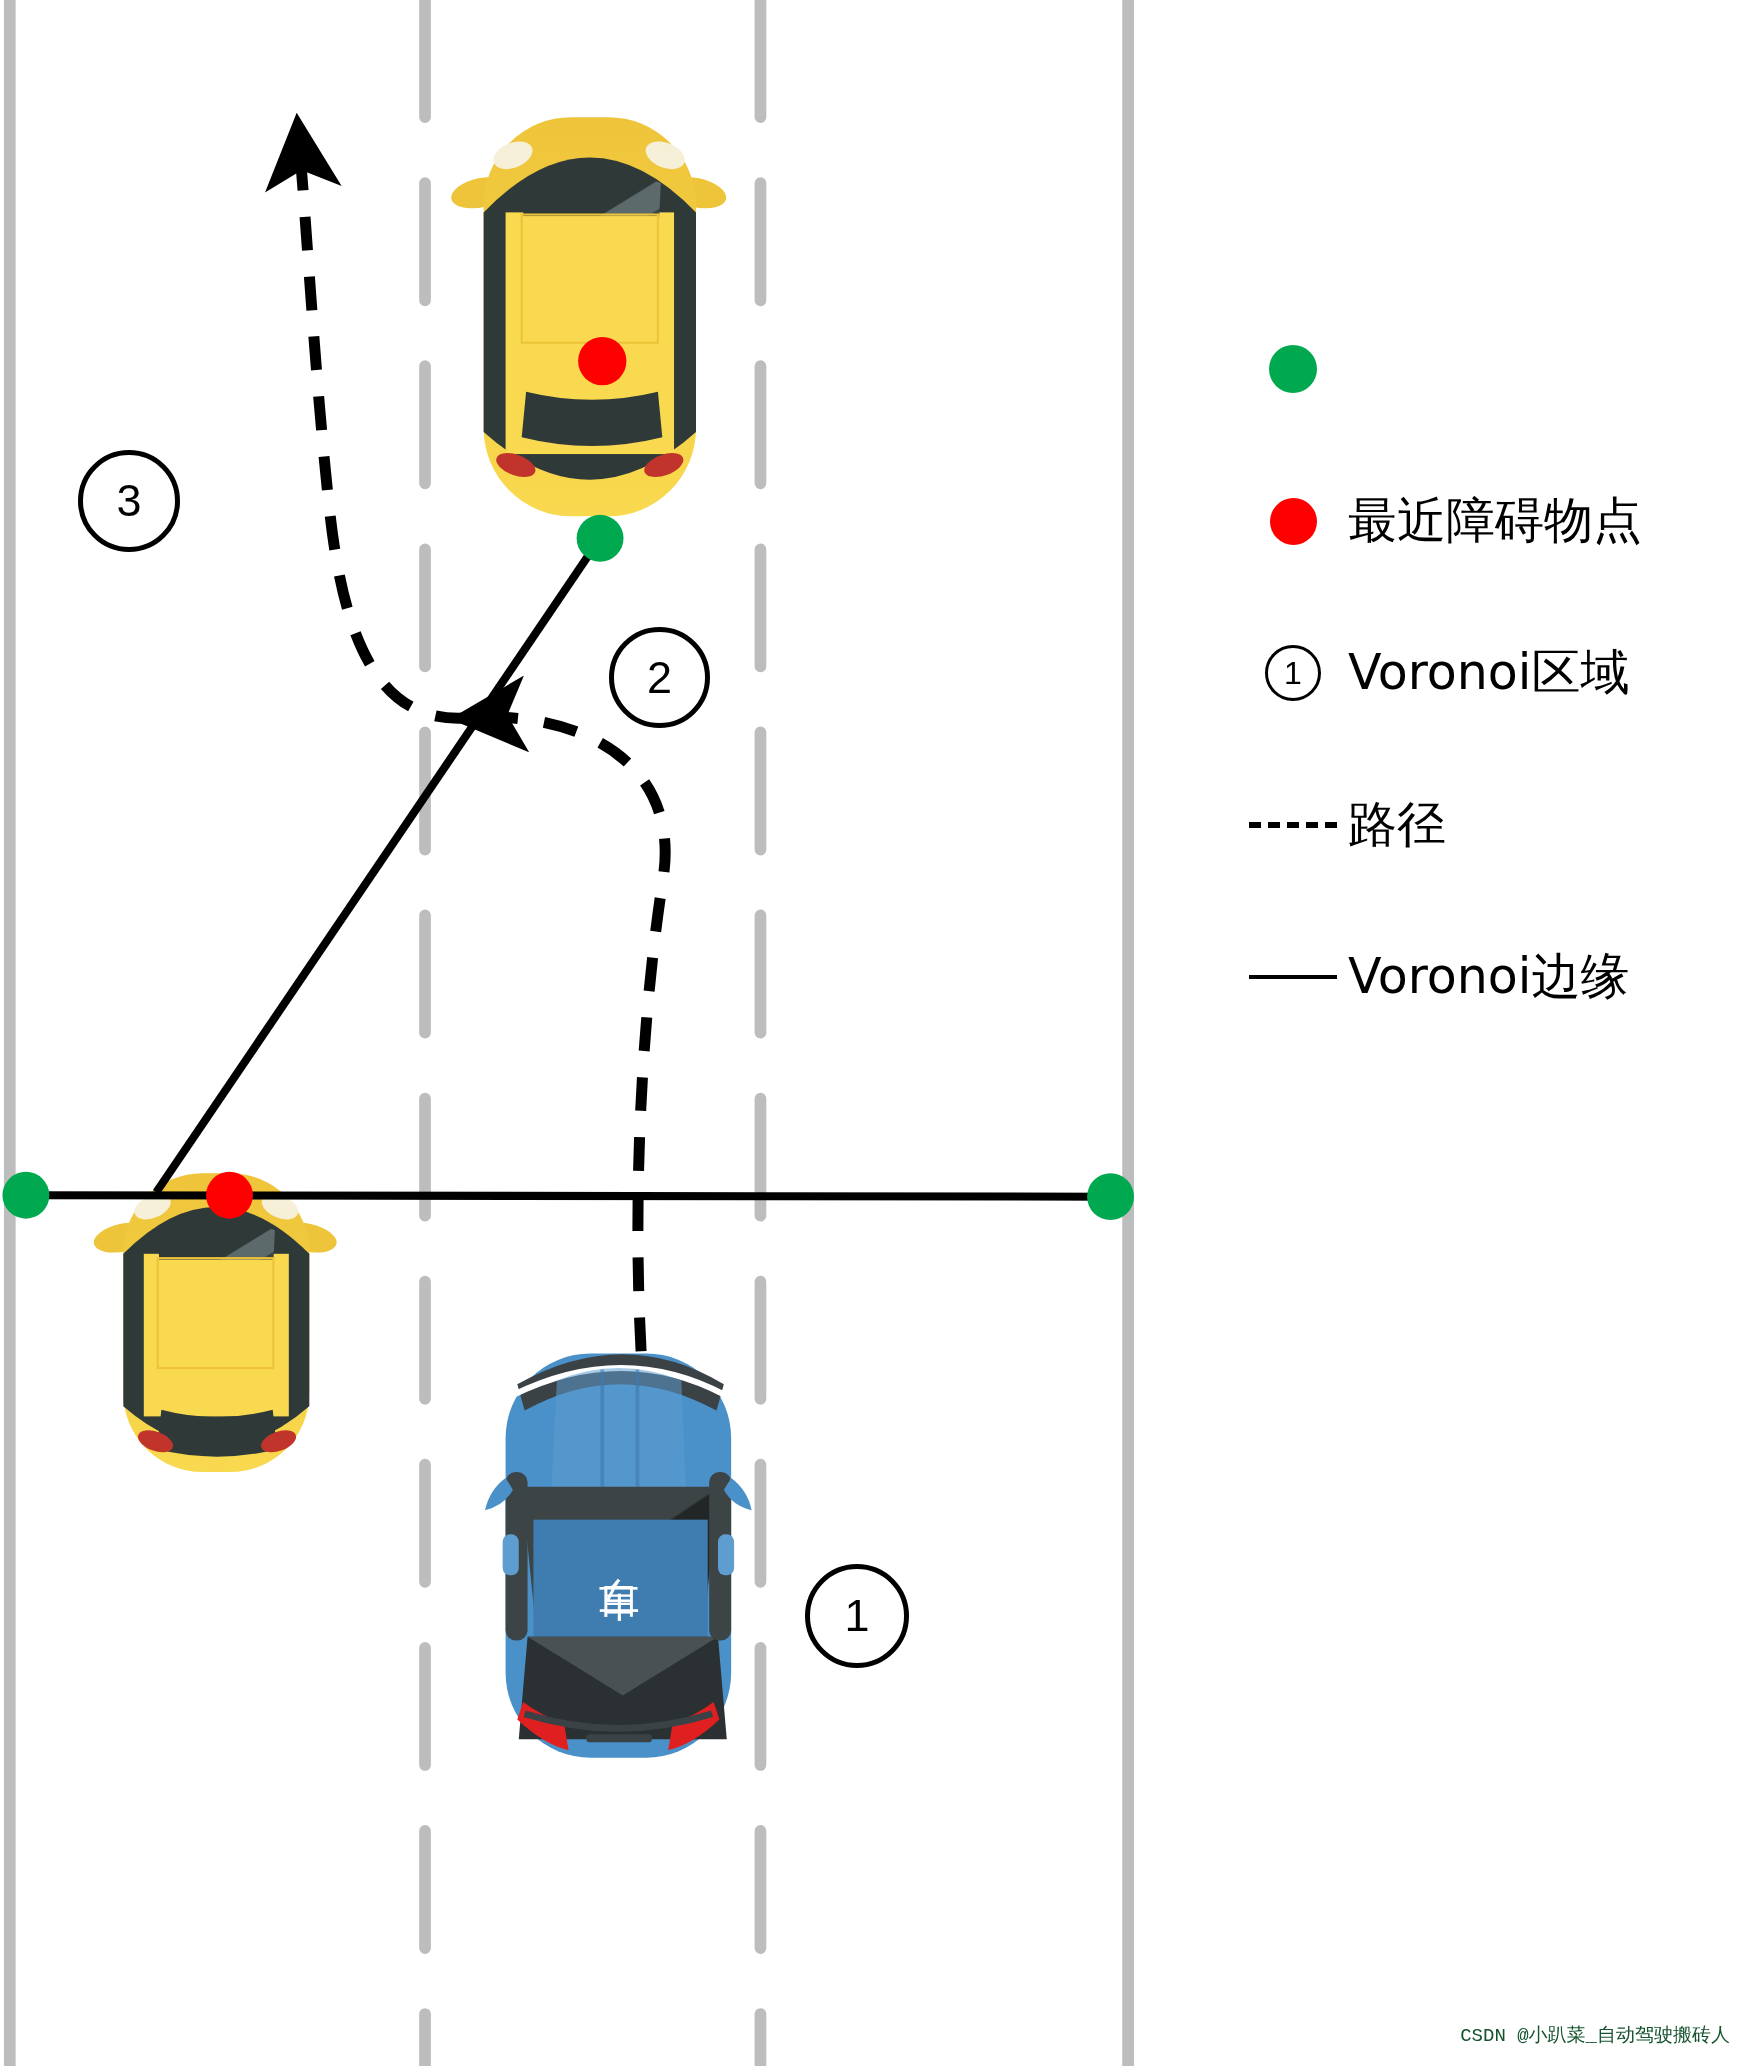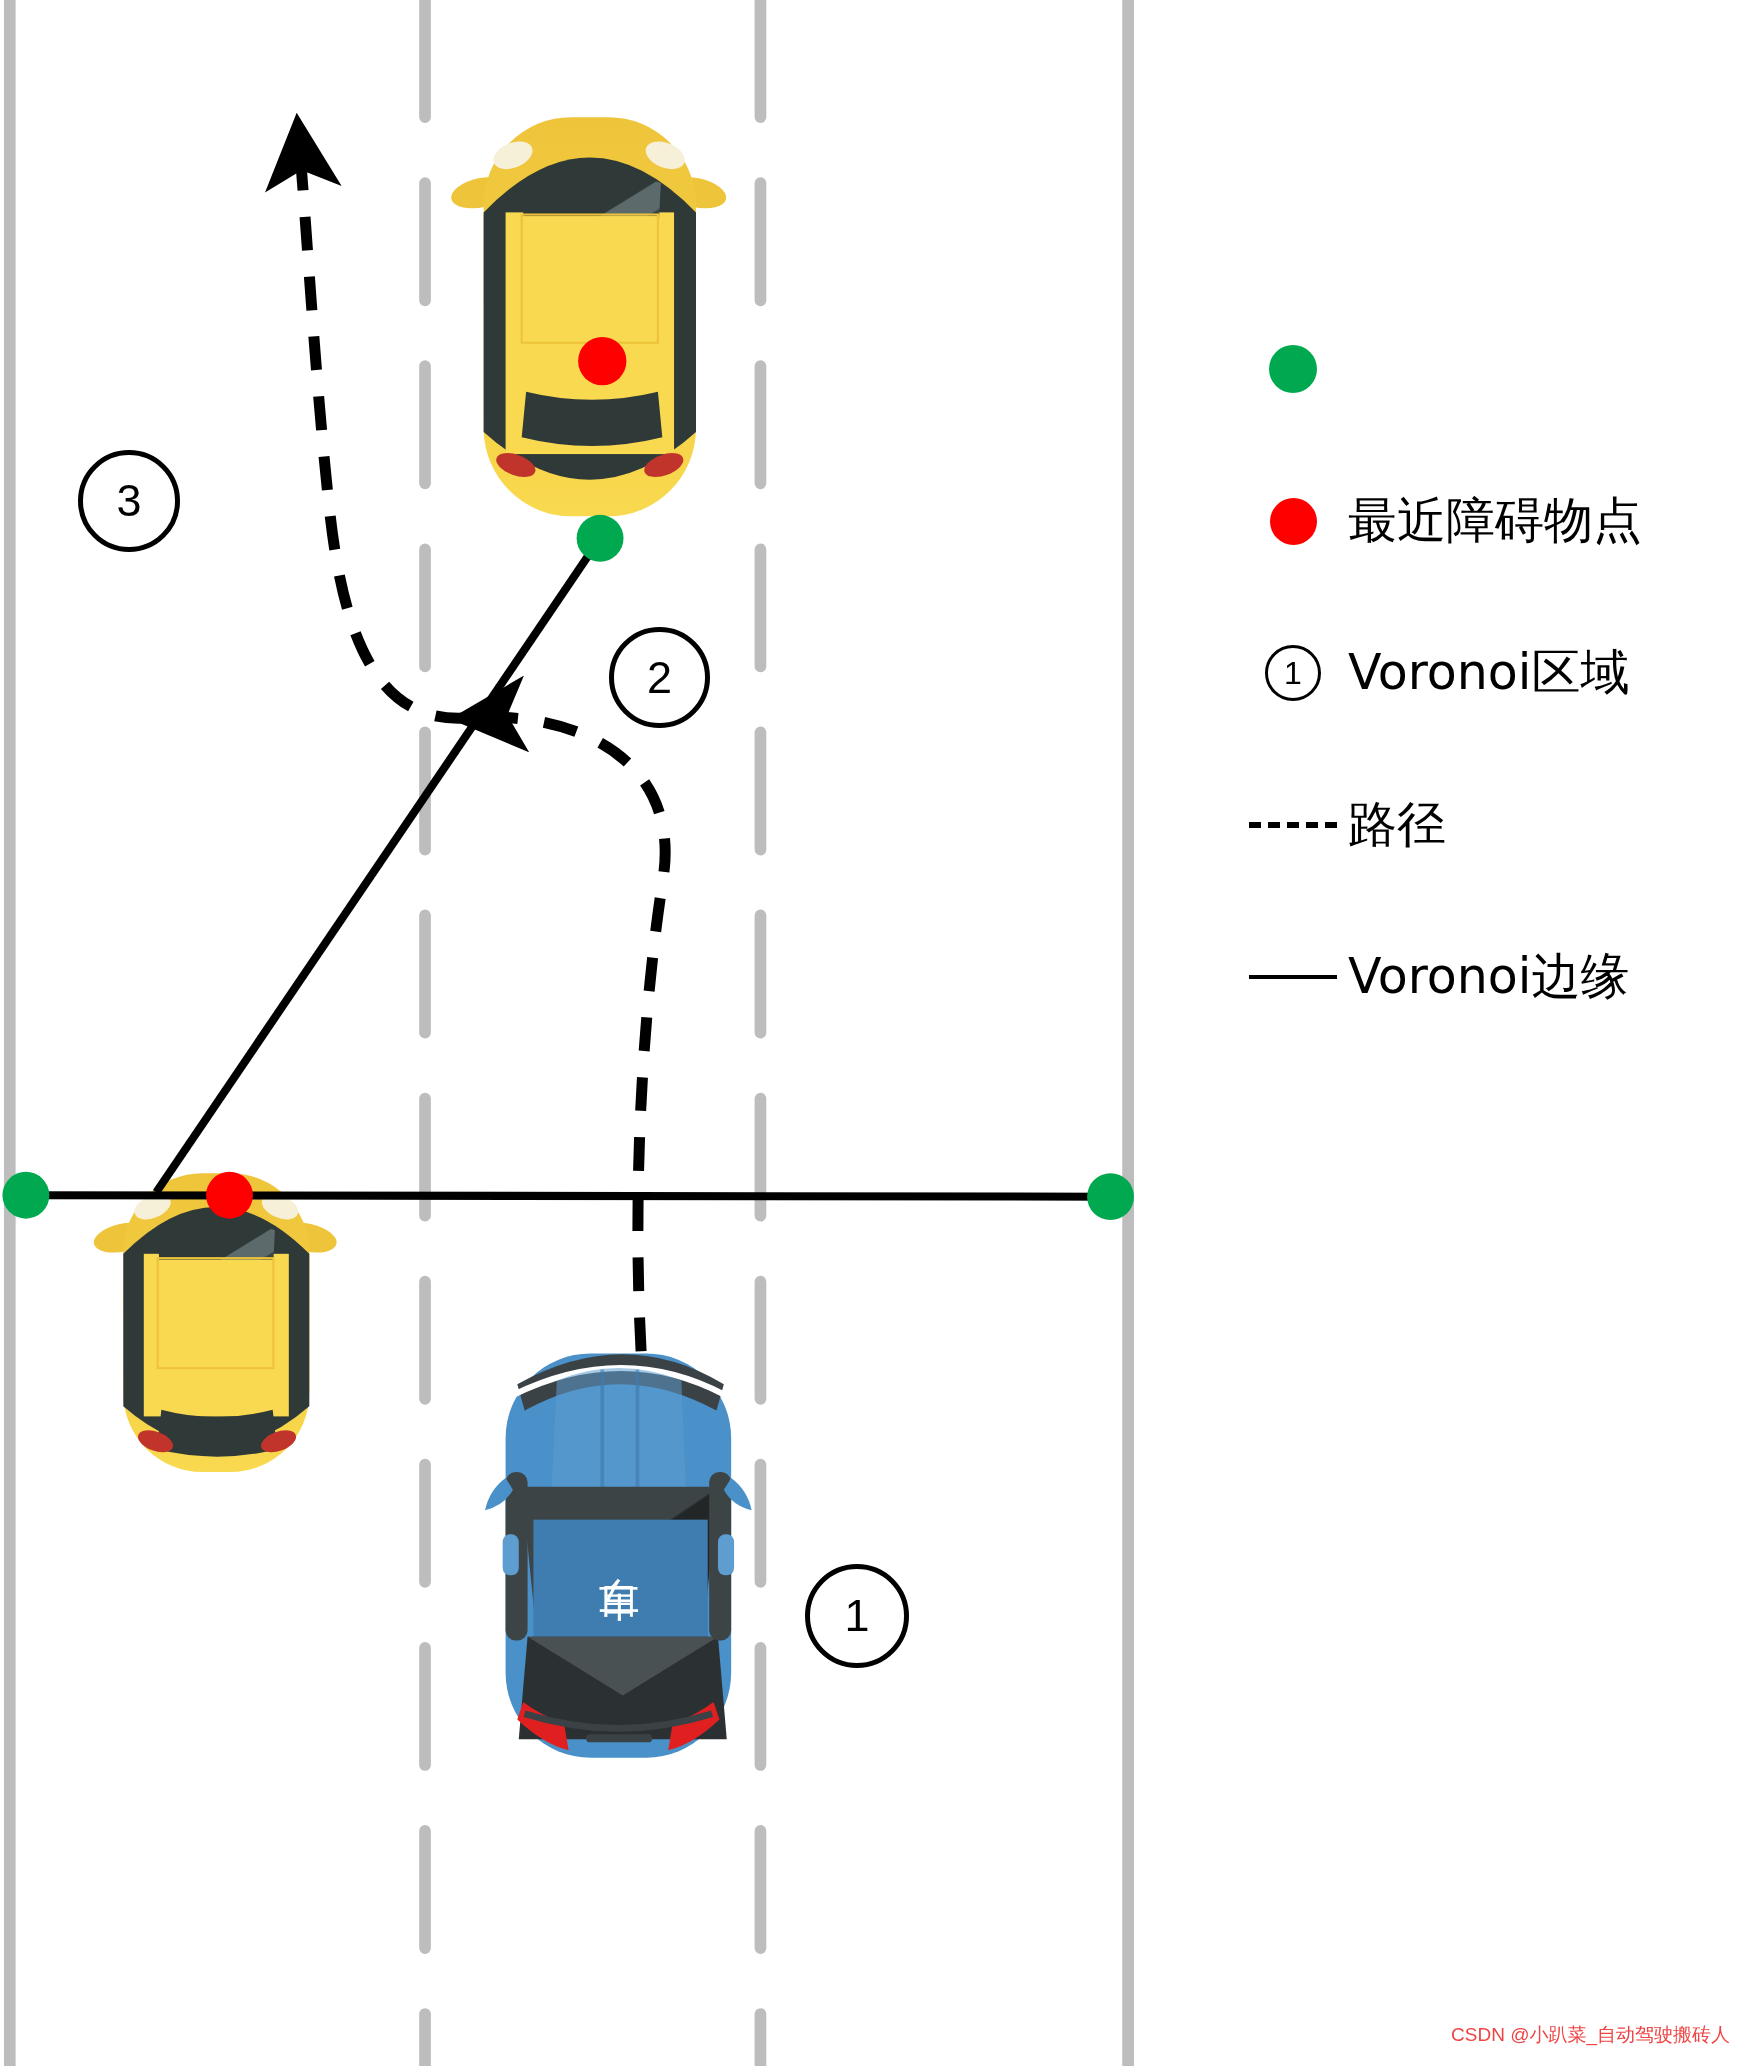--- a/index.html
+++ b/index.html
@@ -10,22 +10,22 @@
   .legend-row{display:flex;align-items:center;height:152px;}
   .legend-sym{width:110px;display:flex;align-items:center;justify-content:center;flex:0 0 110px;}
   .legend-label{font-size:49px;color:#000;letter-spacing:0px;white-space:nowrap;
                 font-family:"DejaVu Sans","Liberation Sans",sans-serif;}
   .dot{border-radius:50%;display:block;}
   .circnum{width:50px;height:50px;border:3.7px solid #000;border-radius:50%;
            display:flex;align-items:center;justify-content:center;font-size:32px;color:#000;
            font-family:"Liberation Sans",sans-serif;}
   .solidbar{width:88px;height:4.4px;background:#000;}
   .dashbar{width:88px;height:0;border-top:6.6px dashed #000;}
-  .wm{position:absolute;right:26px;bottom:17.6px;font-size:19px;color:#ef4444;
-      font-family:Liberation Sans, sans-serif;white-space:nowrap;}
+  .wm{position:absolute;right:26px;bottom:17.6px;font-size:19px;color:#14532d;
+      font-family:Liberation Mono, monospace;white-space:nowrap;}
   .egolabel{position:absolute;color:#ffffff;font-size:41px;line-height:1.02;
             font-family:"DejaVu Sans","Liberation Sans",sans-serif;
             writing-mode:vertical-rl;text-orientation:upright;letter-spacing:1.5px;}
   .zonenum{position:absolute;display:flex;align-items:center;justify-content:center;
            border:5.1px solid #000;border-radius:50%;background:transparent;
            font-size:45px;color:#000;font-family:"Liberation Sans",sans-serif;}
 </style>
 </head>
 <body>
 

